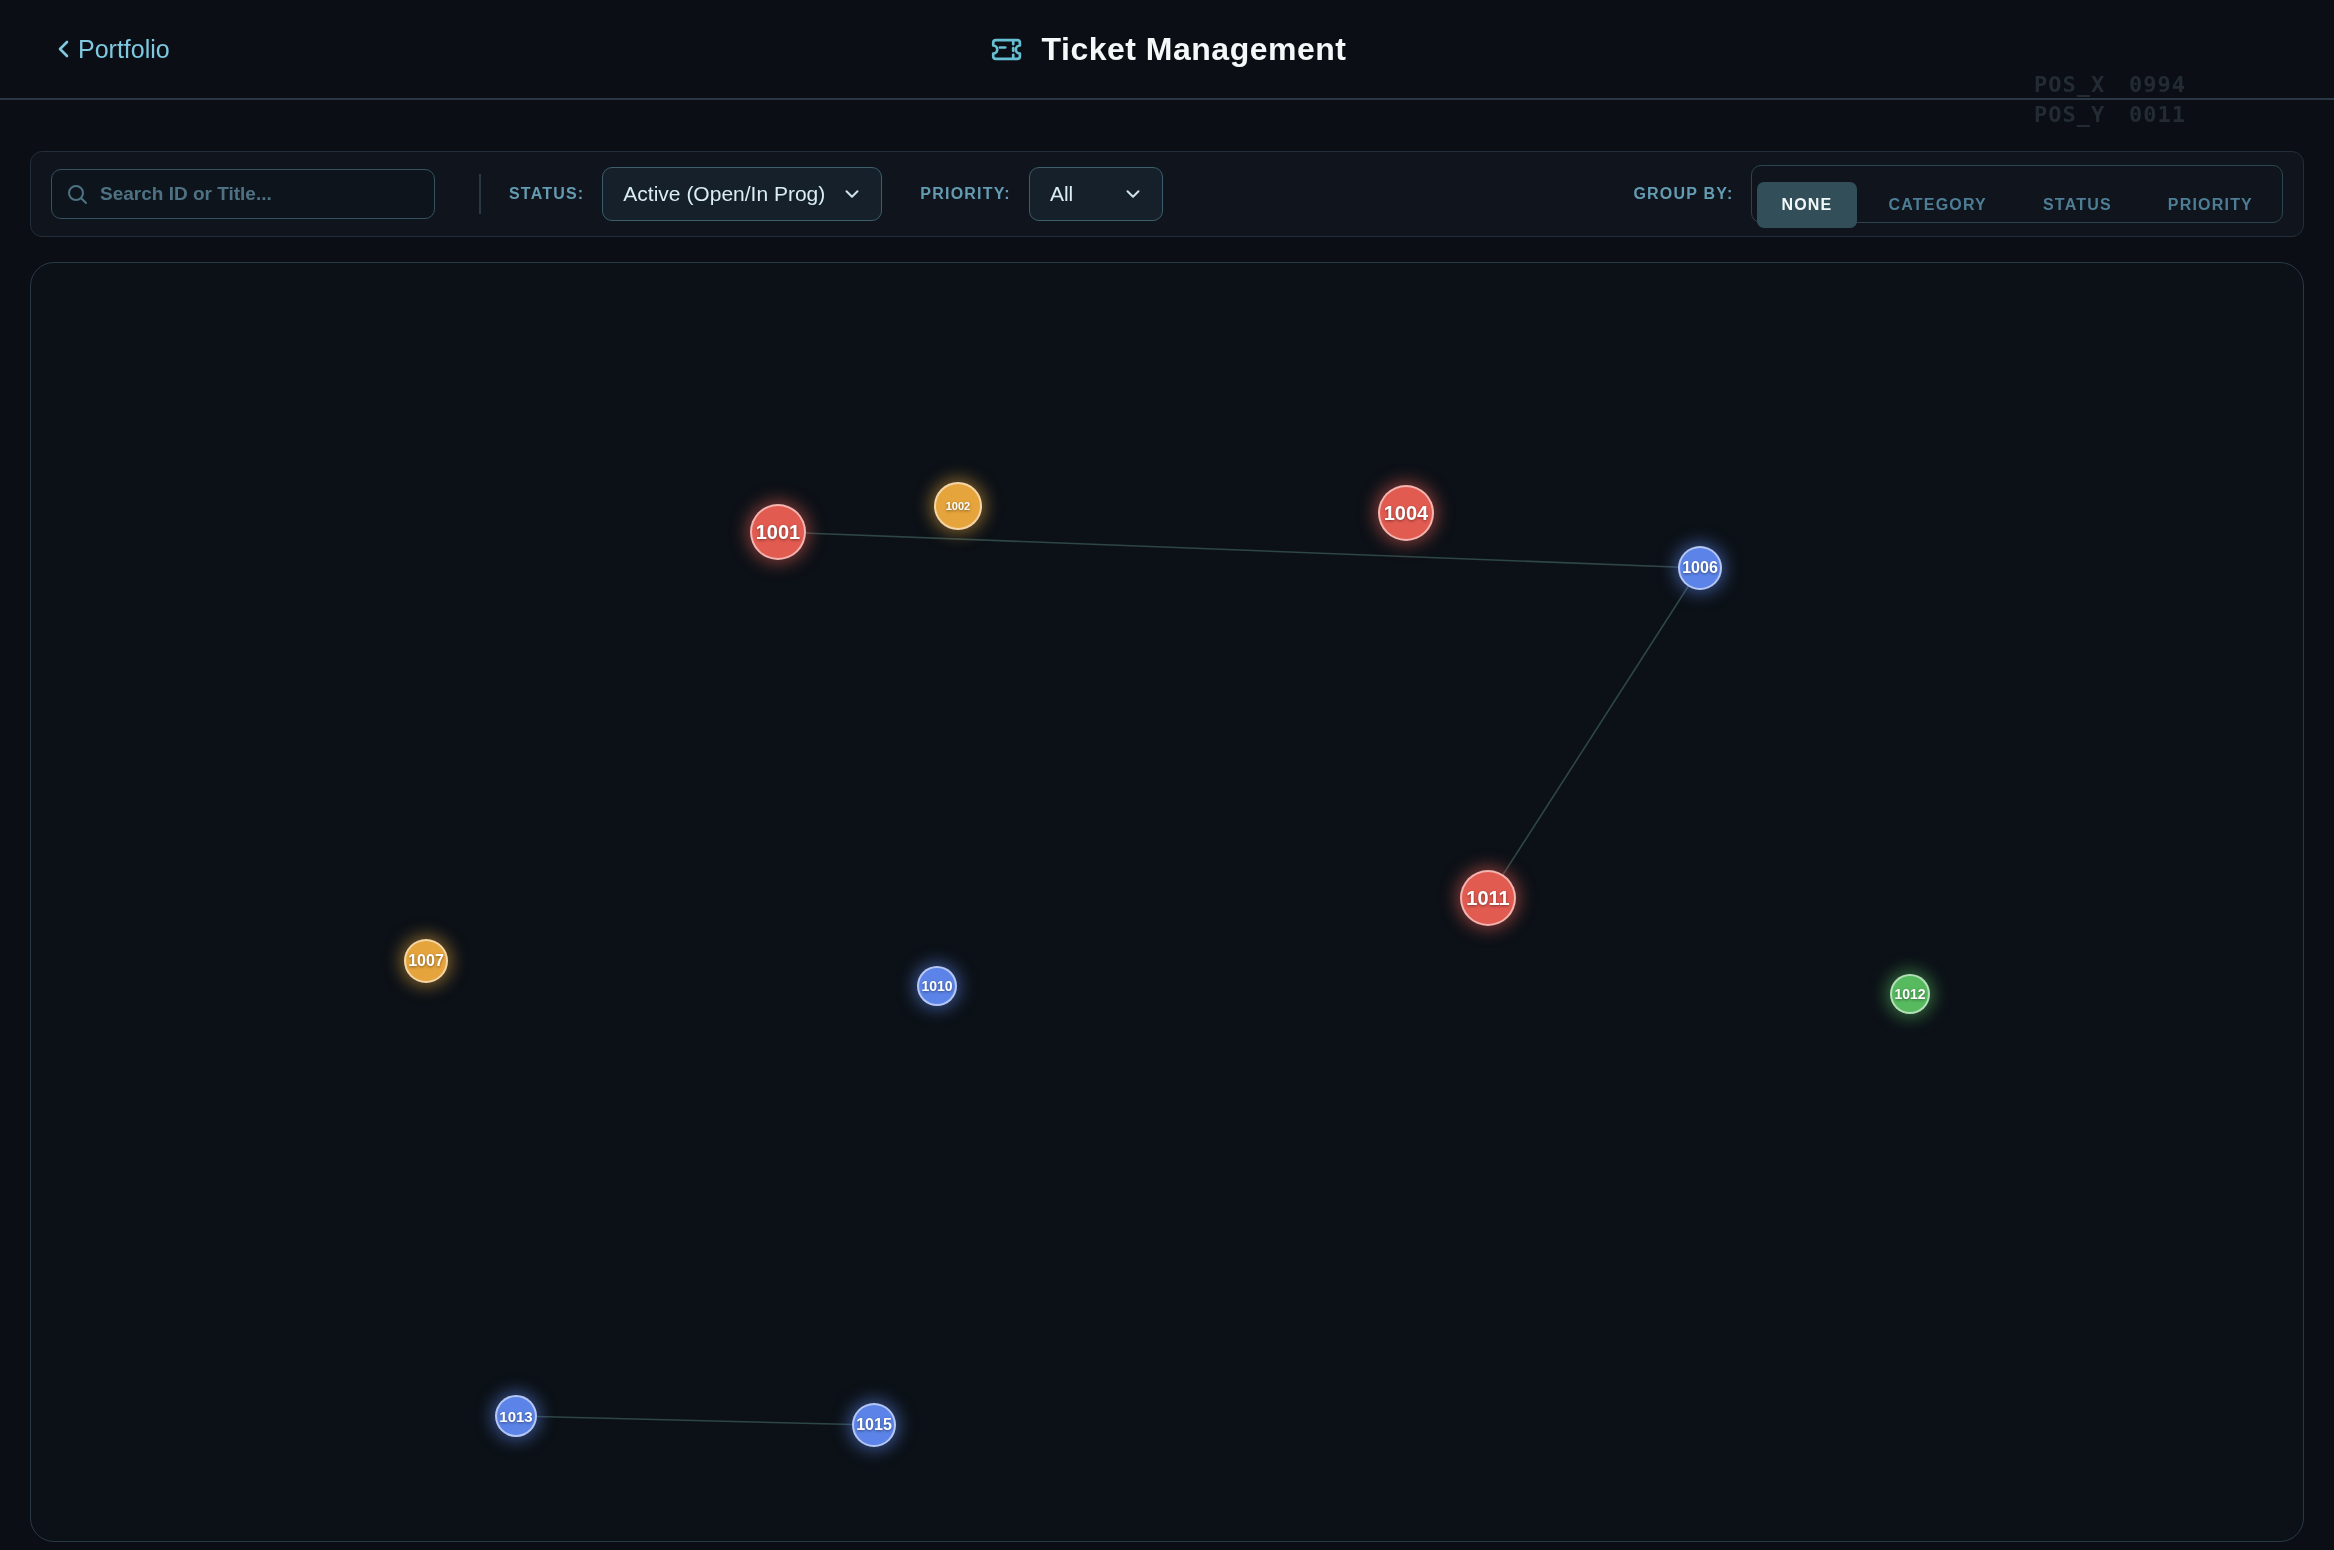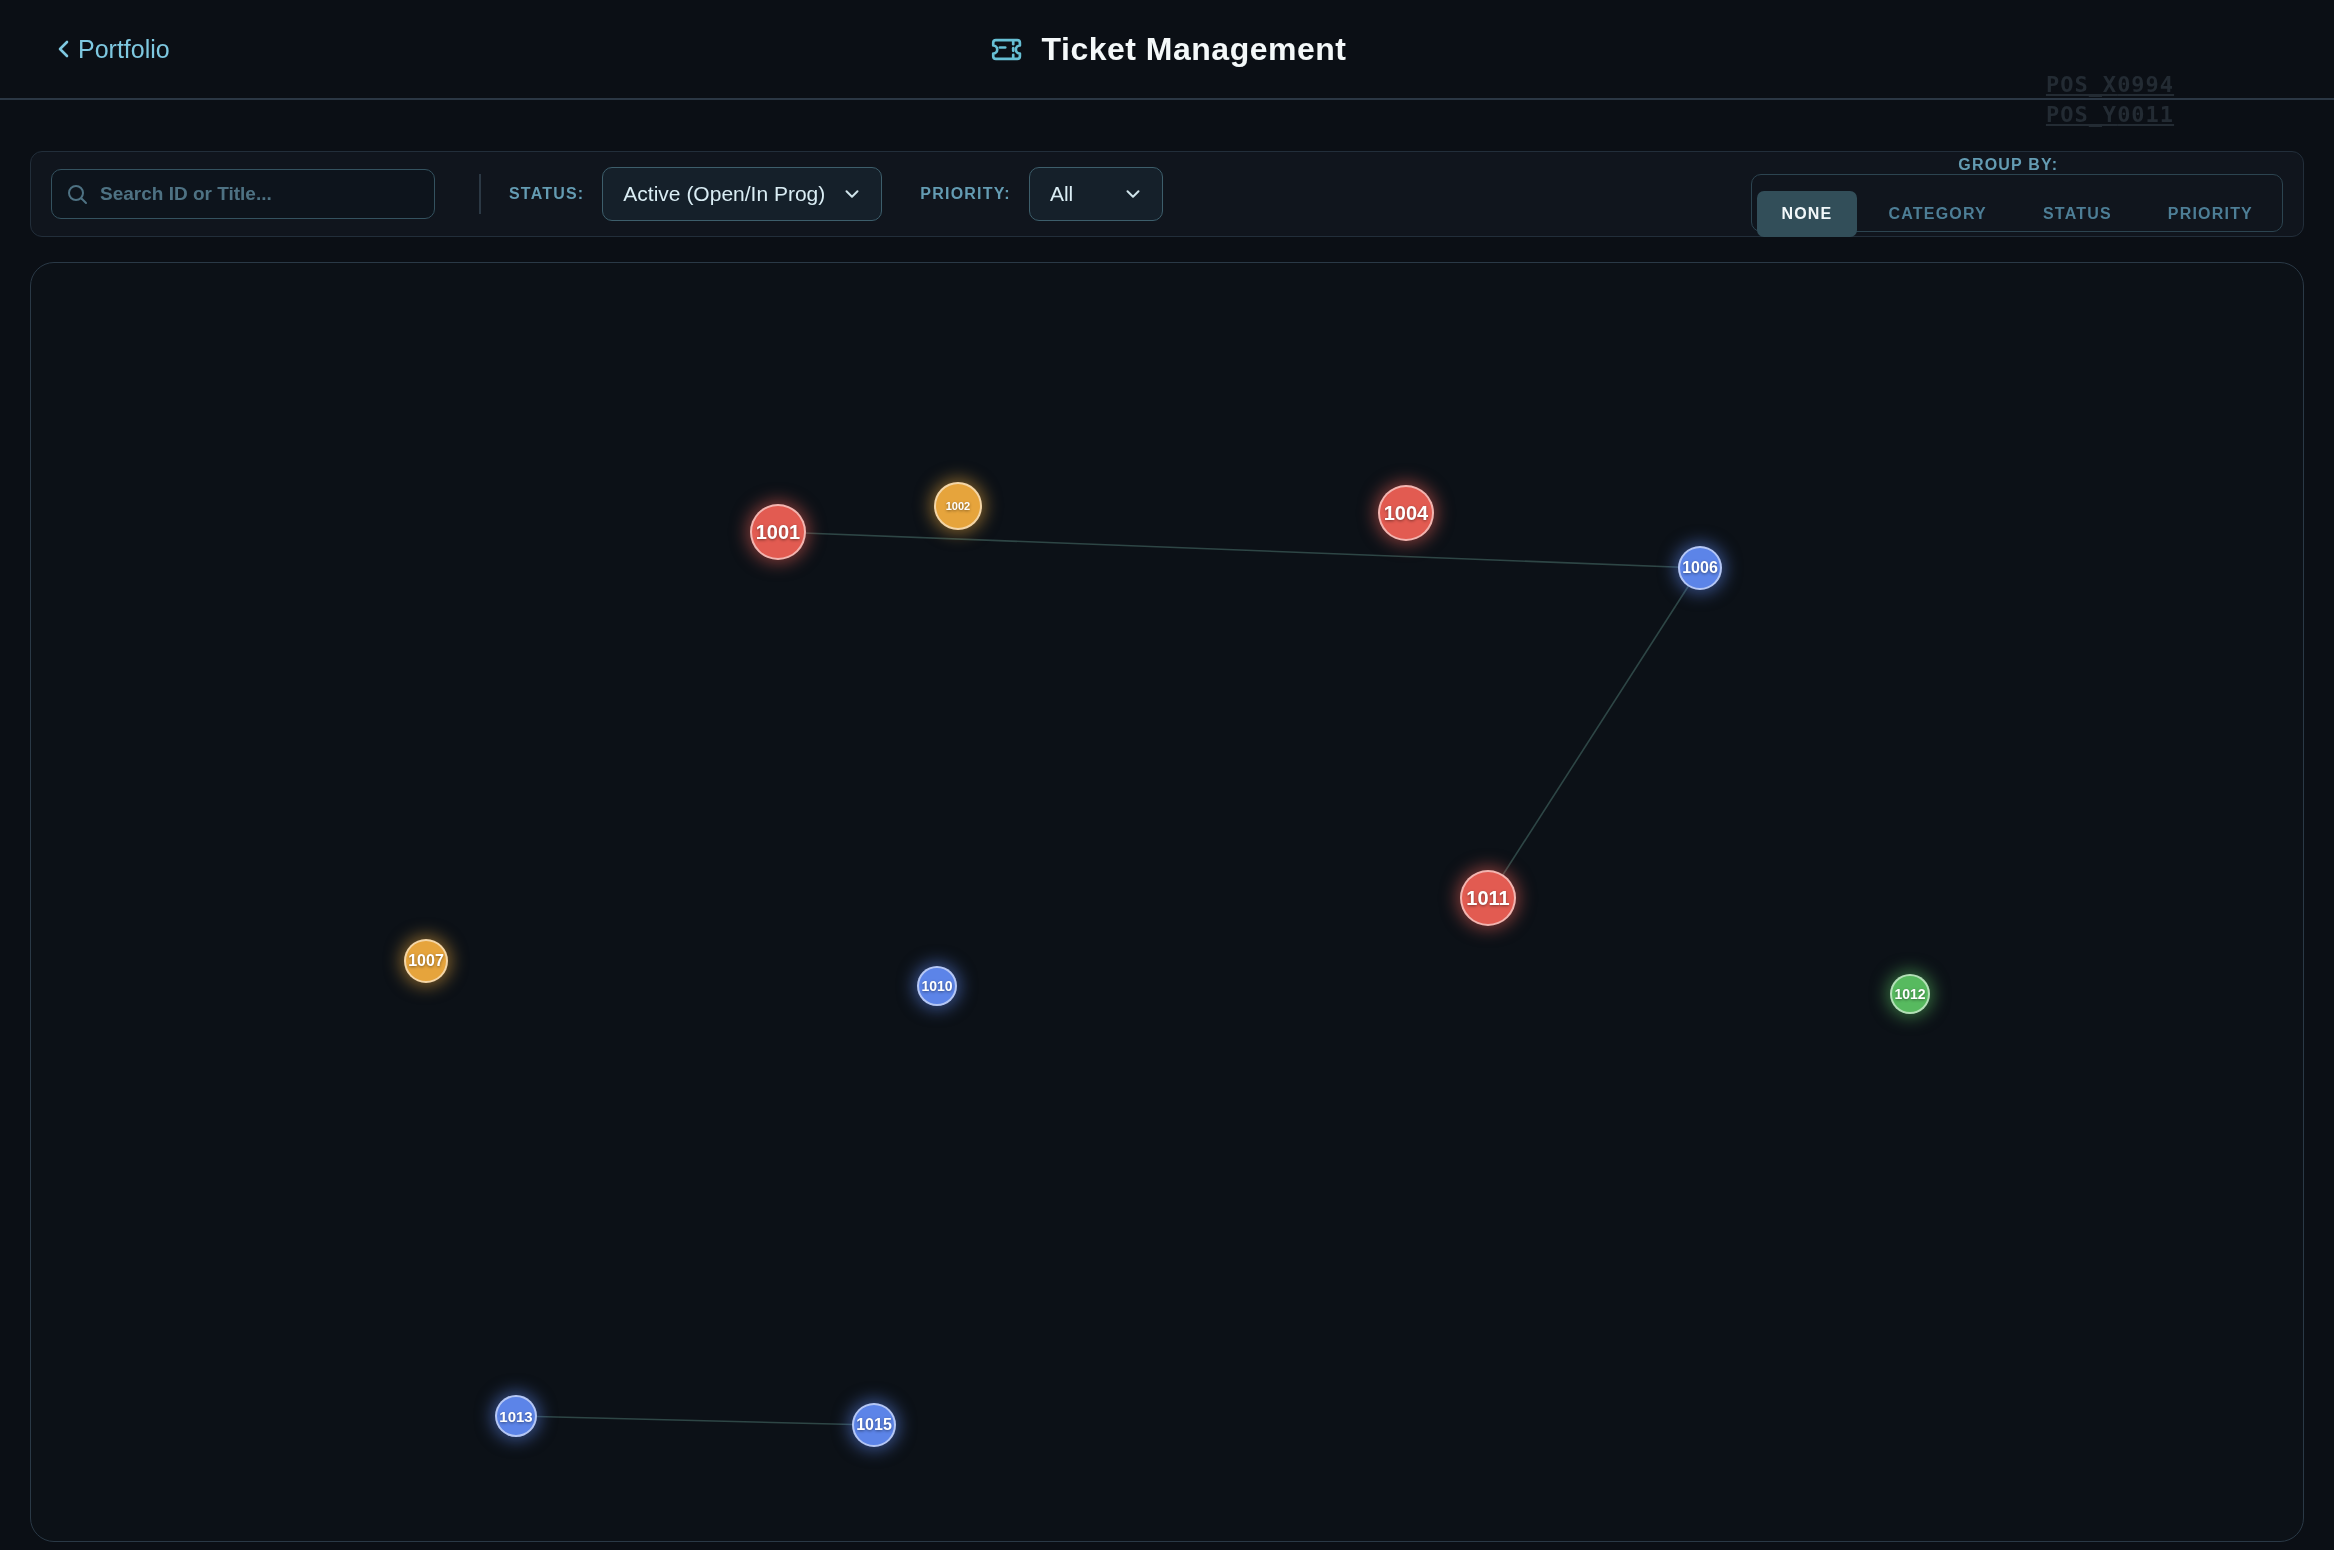--- a/index.html
+++ b/index.html
@@ -44,21 +44,21 @@
     top:70px; right:148px;
     width:152px;
     font-family:"DejaVu Sans Mono", monospace;
     font-weight:bold;
     font-size:22px;
     line-height:30px;
     color:#232b33;
     letter-spacing:1px;
     z-index:0;
   }
-  .debug-pos .row { display:flex; justify-content:center;text-decoration:underline; }
+  .debug-pos .row { display:flex; justify-content:space-between; }
 
   
   .toolbar {
     margin:51px 30px 0 30px;
     height:86px;
     background:#10151d;
     border:1px solid #222e3a;
     border-radius:12px;
     display:flex;
     align-items:center;
@@ -114,21 +114,20 @@
     white-space:nowrap;
   }
   .select-status { width:280px; margin-right:38px; }
   .select-priority { width:134px; }
   .chev-down { width:22px; height:22px; margin-left:14px; flex:none; }
 
   .groupby-wrap {
     margin-left:auto;
     display:flex;
     align-items:center;
-    flex-direction:column;
   }
   .segmented {
     display:flex;
     align-items:center;
     gap:8px;
     border:1px solid #2c4450;
     border-radius:10px;
     padding:5px;
     height:58px;
   }

